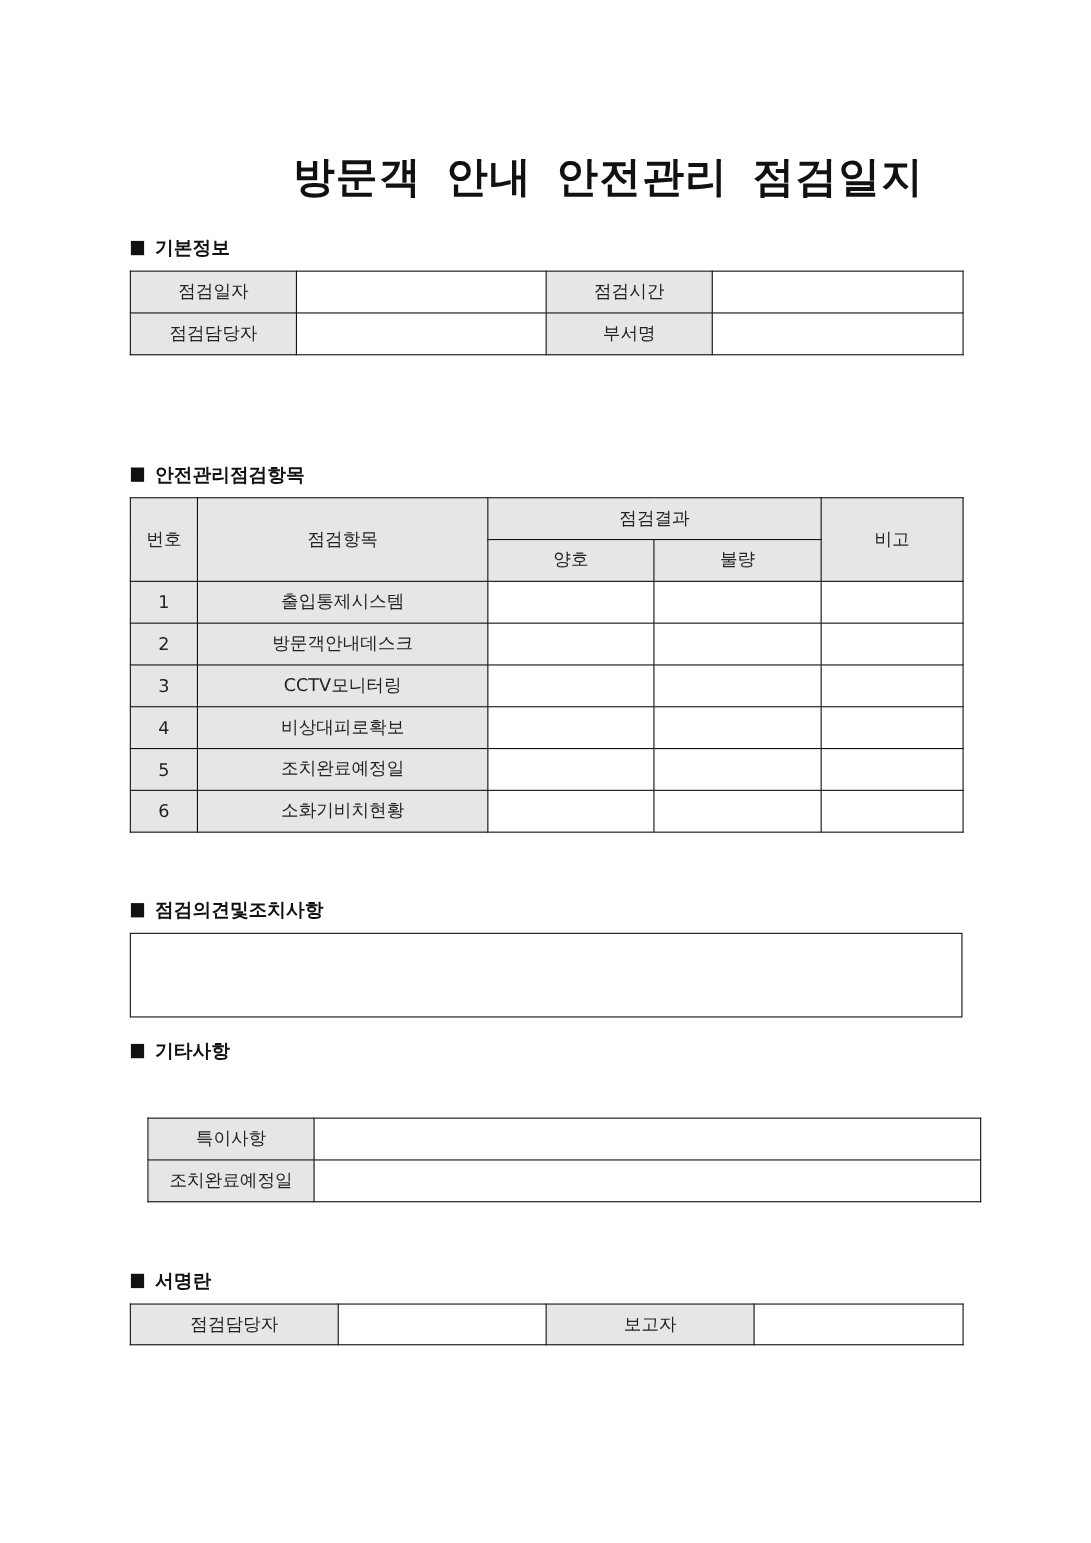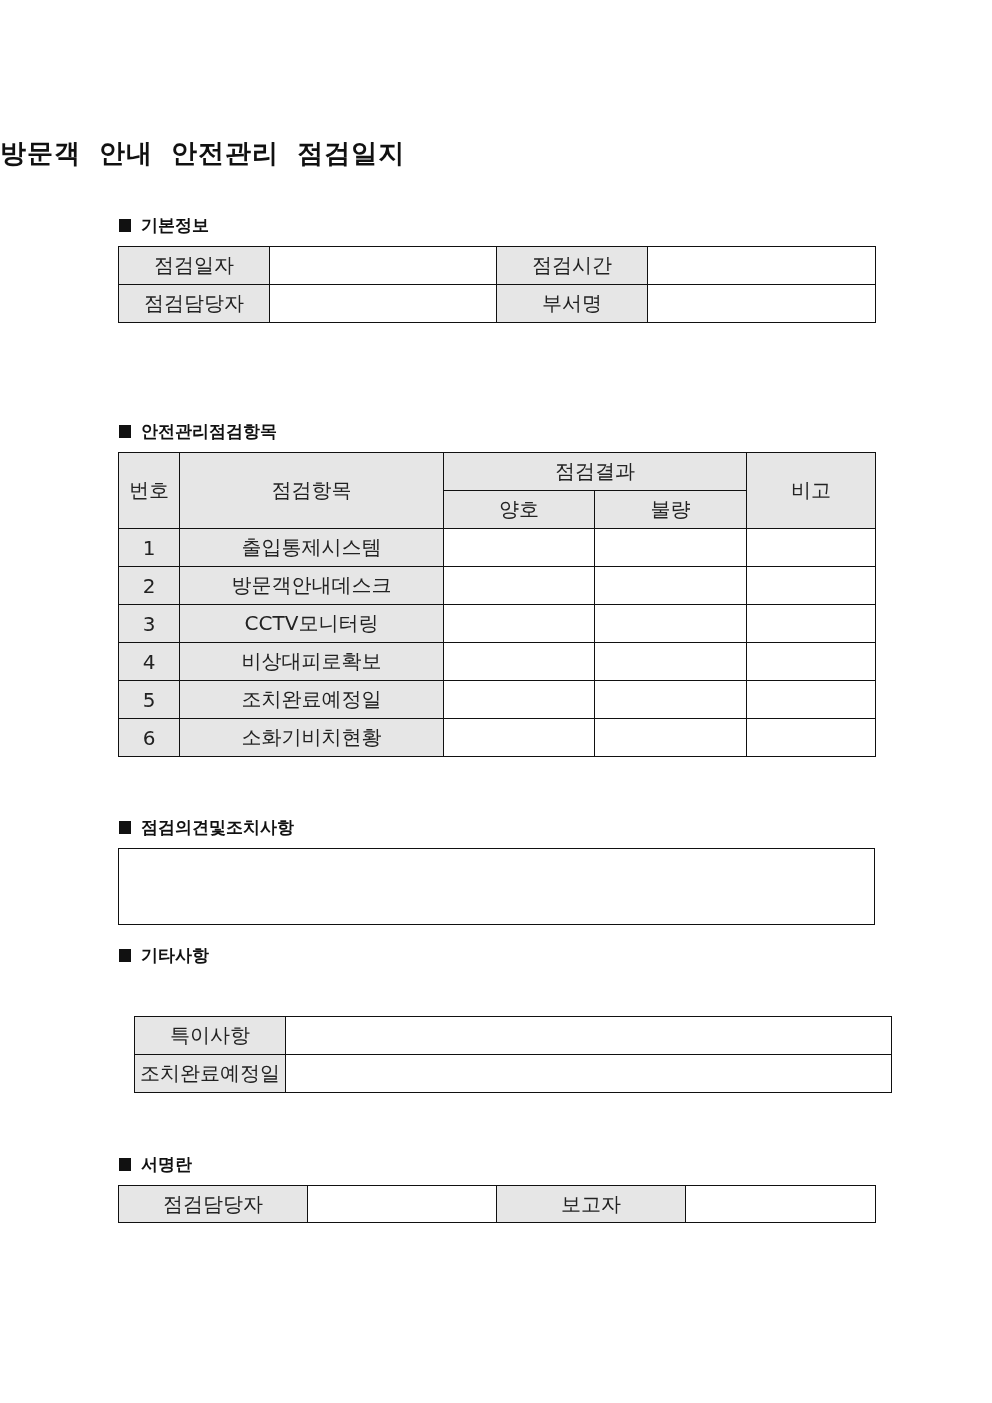--- a/index.html
+++ b/index.html
@@ -1,21 +1,21 @@
 <!DOCTYPE html>
 <html><head>
 <meta charset="utf-8">
 <style>
   html, body { margin:0; padding:0; background:#ffffff; }
   body { width:992px; height:1403px; position:relative; font-family:"DejaVu Sans", sans-serif; color:#111; }
-  .title { position:absolute; left:0; top:136px; width:840px; text-align:left; font-size:26px; font-weight:bold; letter-spacing:1px; word-spacing:8px; }
+  .title { position:absolute; left:0; top:136px; width:840px; text-align:right; font-size:38px; font-weight:bold; letter-spacing:1px; word-spacing:8px; }
   .section-h { position:absolute; left:119px; font-size:17px; font-weight:bold; display:flex; align-items:center;text-align:right; }
   .section-h .sq { display:inline-block; width:12px; height:13px; background:#111; margin-right:10px; }
   table { position:absolute; left:118px; border-collapse:collapse; table-layout:fixed; }
-  td { border:1.3px solid #111; font-size:20px; text-align:center; vertical-align:middle; padding:0; color:#222; }
+  td { border:1.3px solid #111; font-size:16px; text-align:center; vertical-align:middle; padding:0; color:#222; }
   td.lbl { background:#e6e6e6; }
   .box { position:absolute; left:118px; width:755px; border:1.3px solid #111; }
 </style>
 </head>
 <body>
 
 <div class="title">방문객 안내 안전관리 점검일지</div>
 
 <div class="section-h" style="top:214px;">
   <span class="sq"></span>

